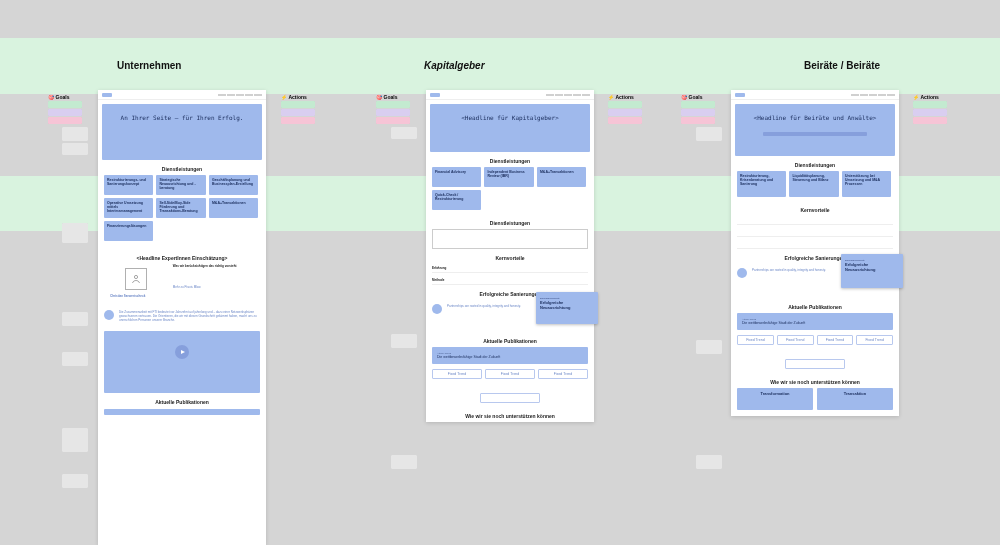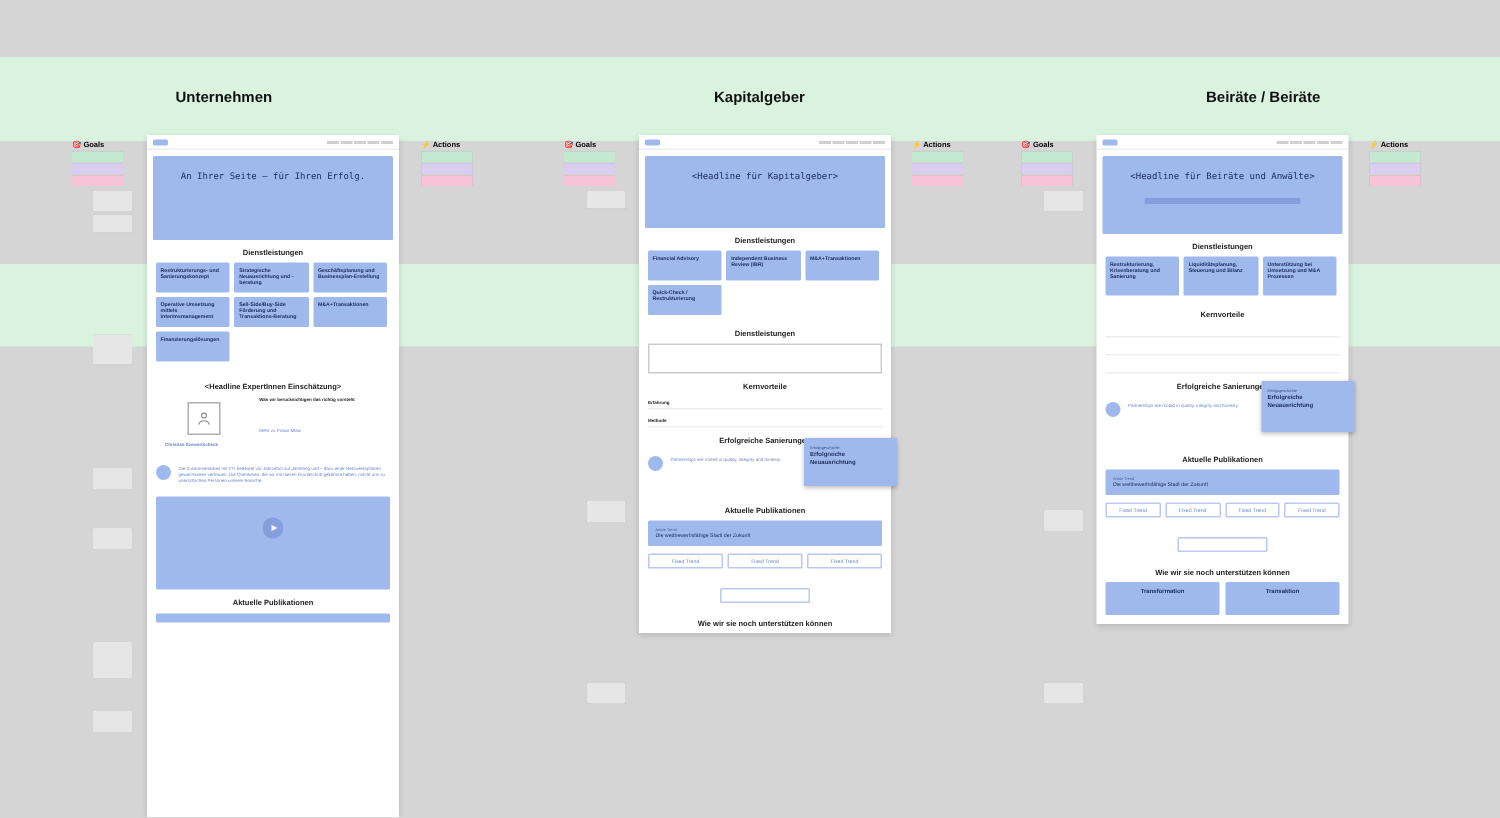--- a/index.html
+++ b/index.html
@@ -216,21 +216,21 @@
     </div>
 
     <div class="big-box" style="height:62px;">
       <div class="play"></div>
     </div>
 
     <div class="section-h">Aktuelle Publikationen</div>
     <div class="big-box" style="height:6px; padding:2px;"></div>
   </div>
 
-  <div class="col-title" style="left:476px; top:60px;">Kapitalgeber</div>
+  <div class="col-title" style="left:424px; top:60px;font-style:italic;">Kapitalgeber</div>
 
   <div class="sticky head" style="left:376px; top:94px;">🎯 Goals</div>
   <div class="sticky green" style="left:376px; top:101px; width:34px; height:7px;"></div>
   <div class="sticky purple" style="left:376px; top:109px; width:34px; height:7px;"></div>
   <div class="sticky pink" style="left:376px; top:117px; width:34px; height:7px;"></div>
   <div class="sticky grey" style="left:391px; top:127px; width:26px; height:12px;"></div>
   <div class="sticky grey" style="left:391px; top:334px; width:26px; height:14px;"></div>
   <div class="sticky grey" style="left:391px; top:455px; width:26px; height:14px;"></div>
 
   <div class="sticky head" style="left:608px; top:94px;">⚡ Actions</div>

